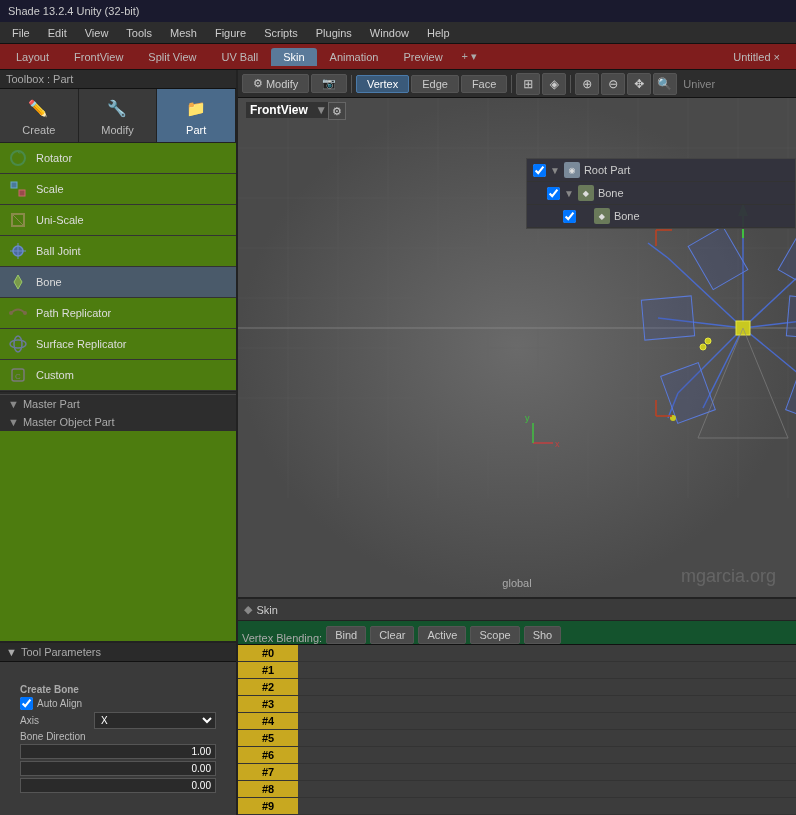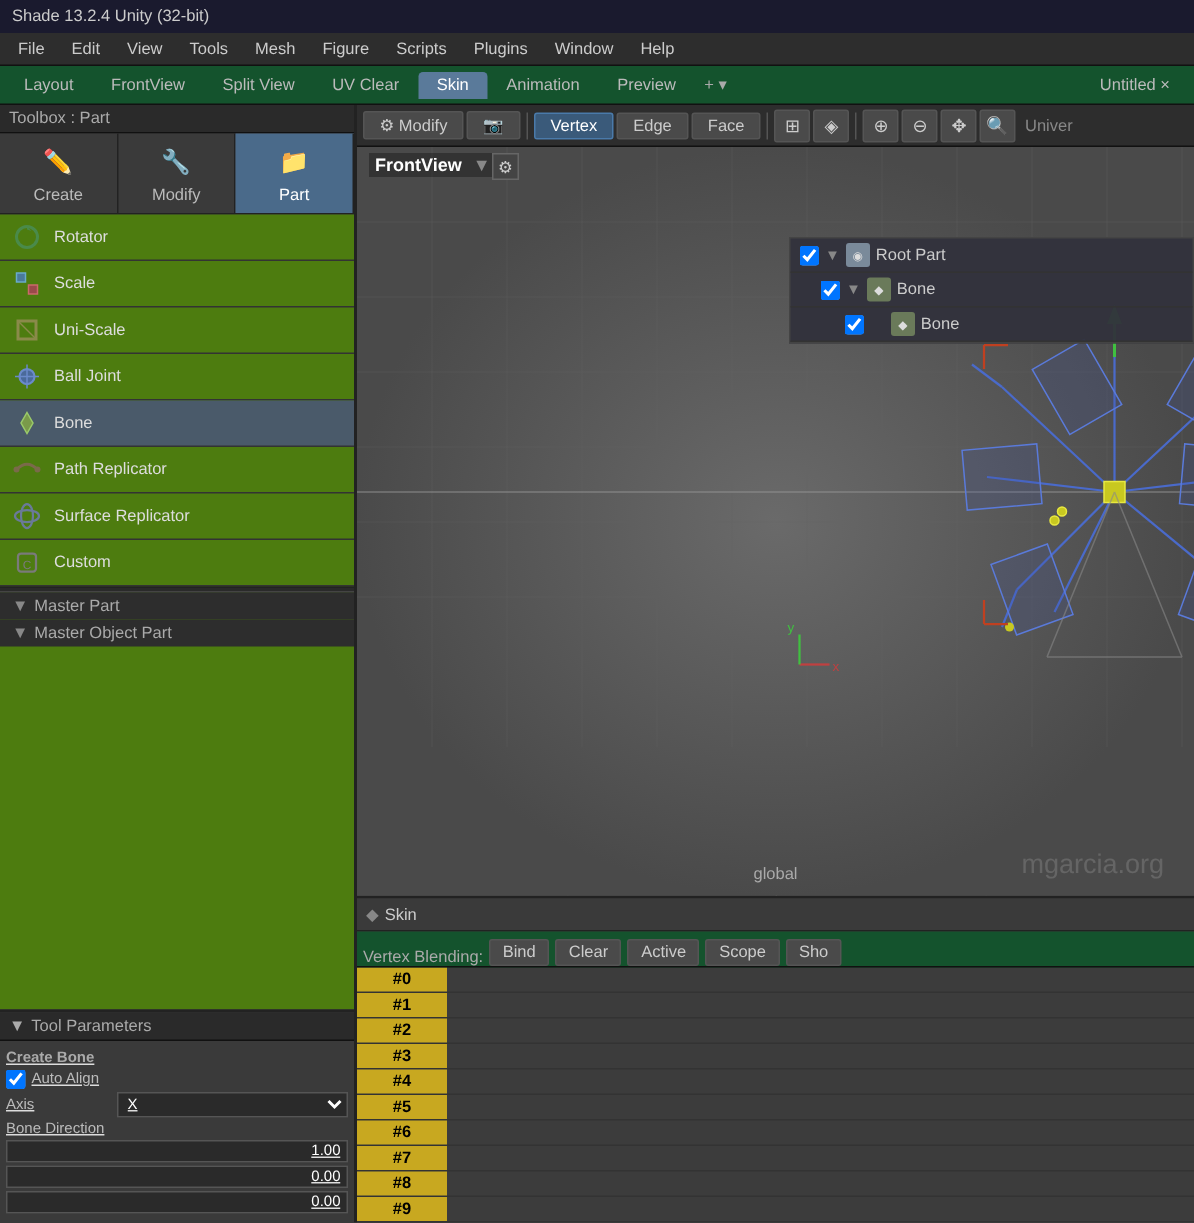--- a/index.html
+++ b/index.html
@@ -6,21 +6,21 @@
     body { width: 796px; height: 815px; overflow: hidden; background: #3c3c3c; font-family: Arial, sans-serif; font-size: 11px; color: #ddd; }
 
     
     #titlebar { background: #1a1a2e; color: #ccc; height: 22px; display: flex; align-items: center; padding: 0 8px; font-size: 11px; }
 
     
     #menubar { background: #2d2d2d; height: 22px; display: flex; align-items: center; padding: 0 4px; gap: 2px; border-bottom: 1px solid #111; }
     .menu-item { padding: 2px 8px; color: #ccc; cursor: pointer; font-size: 11px; }
 
     
-    #tabbar { background: #14532d; height: 26px; display: flex; align-items: center; padding: 0 4px; gap: 1px; border-bottom: 1px solid #111; }
+    #tabbar { background: #7f1d1d; height: 26px; display: flex; align-items: center; padding: 0 4px; gap: 1px; border-bottom: 1px solid #111; }
     .tab { padding: 3px 12px; color: #bbb; cursor: pointer; font-size: 11px; border-radius: 3px 3px 0 0; }
     .tab.active { background: #5a7a9a; color: #fff; }
     .tab-plus { padding: 3px 6px; color: #aaa; cursor: pointer; }
 
     
     #main { display: flex; height: calc(815px - 70px); }
 
     
     #left-panel { width: 238px; background: #3a3a3a; display: flex; flex-direction: column; border-right: 2px solid #222; flex-shrink: 0; }
 
@@ -39,21 +39,21 @@
     .tool-label { color: #ddd; font-size: 11px; }
 
     
     .section-divider { height: 4px; background: #2a2a2a; border-top: 1px solid #222; border-bottom: 1px solid #444; }
     .section-header { background: #2d2d2d; padding: 3px 8px; color: #aaa; font-size: 11px; display: flex; align-items: center; gap: 4px; }
     .section-arrow { color: #888; }
 
     
     #tool-params { background: #3a3a3a; border-top: 2px solid #222; }
     #tool-params-header { background: #2a2a2a; padding: 3px 6px; font-size: 11px; color: #aaa; border-bottom: 1px solid #111; display: flex; align-items: center; gap: 4px; cursor: pointer; }
-    #tool-params-content { padding: 4px; text-decoration: underline; }
+    #tool-params-content { padding: 20px; }
     .param-group-label { color: #aaa; font-size: 10px; margin: 2px 0; font-weight: bold; }
     .param-row { display: flex; align-items: center; gap: 4px; margin: 2px 0; }
     .param-label { color: #bbb; font-size: 10px; min-width: 70px; }
     .param-select { background: #2a2a2a; border: 1px solid #555; color: #fff; font-size: 10px; padding: 1px 2px; flex: 1; }
     .param-checkbox { width: 13px; height: 13px; }
     .checkbox-row { display: flex; align-items: center; gap: 4px; margin: 2px 0; }
     .full-input { background: #2a2a2a; border: 1px solid #555; color: #fff; font-size: 10px; padding: 1px 4px; width: 100%; text-align: right; }
 
     
     #right-area { flex: 1; display: flex; flex-direction: column; }
@@ -129,21 +129,21 @@
     <span class="menu-item">Scripts</span>
     <span class="menu-item">Plugins</span>
     <span class="menu-item">Window</span>
     <span class="menu-item">Help</span>
   </div>
 
 <div id="tabbar">
 <div class="tab">Layout</div>
     <div class="tab">FrontView</div>
     <div class="tab">Split View</div>
-    <div class="tab">UV Clear</div>
+    <div class="tab">UV Ball</div>
     <div class="tab active">Skin</div>
     <div class="tab">Animation</div>
     <div class="tab">Preview</div>
     <div class="tab-plus">+ ▾</div>
     <div class="tab" style="margin-left: auto;">Untitled ×</div>
   </div>
 
 <div id="main">
 
   <div id="left-panel">

